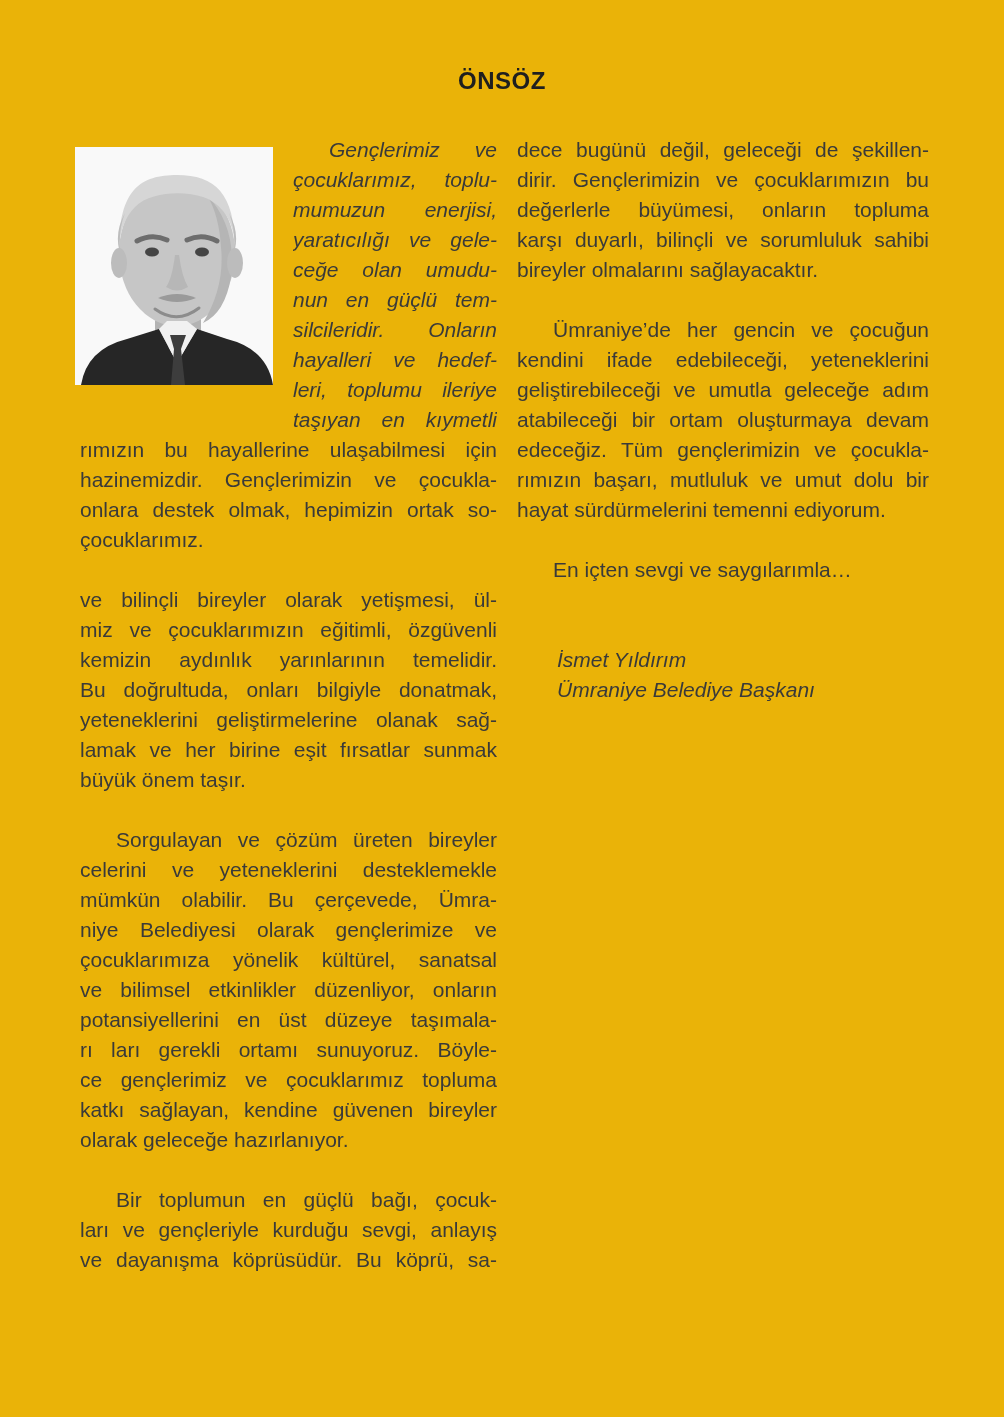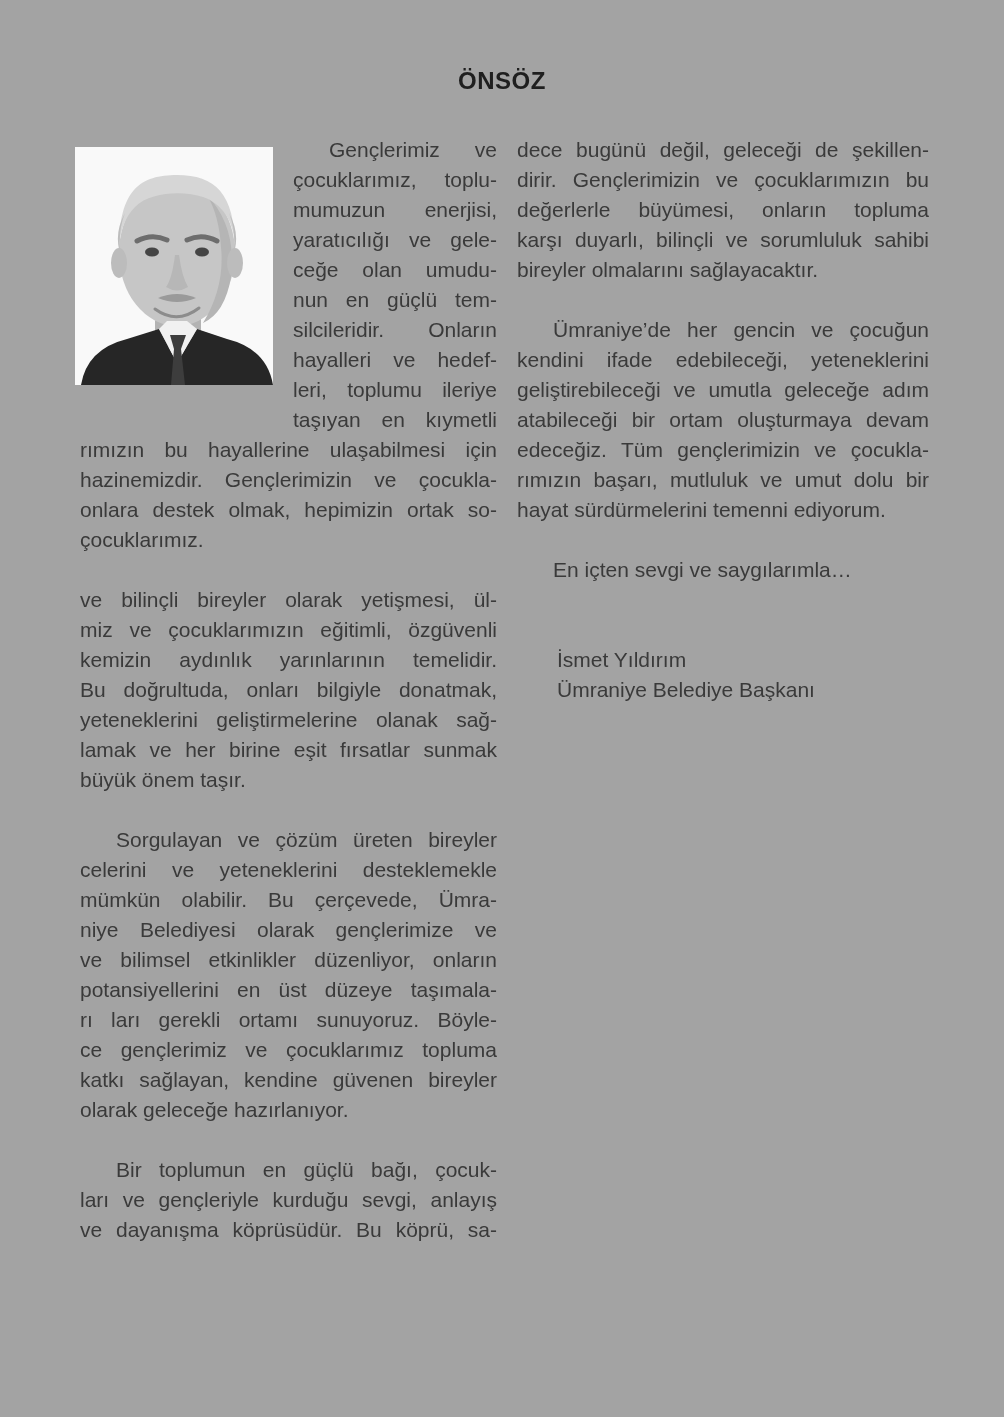--- a/index.html
+++ b/index.html
@@ -1,20 +1,20 @@
 <!DOCTYPE html>
 <html lang="tr"><head>
 <meta charset="utf-8">
 <style>
   html, body { margin: 0; padding: 0; background: #ffffff; }
   .page {
     position: relative;
     width: 1004px;
     height: 1417px;
-    background: #a3a3a3;
+    background: #eab308;
     font-family: "Liberation Sans", "DejaVu Sans", sans-serif;
     color: #3a3a3a;
     overflow: hidden;
   }
   .title {
     position: absolute;
     top: 64px;
     left: 0;
     width: 1004px;
     margin: 0;
@@ -37,37 +37,38 @@
   .line {
     height: 30px;
     line-height: 30px;
     text-align: justify;
     text-align-last: justify;
     overflow: hidden;
   }
   .line.endline { text-align-last: left; }
   .line.indent  { text-indent: 36px; }
 
-  .photo-row { display: flex; height: 300px; }
+  .photo-row { display: flex; height: 300px; font-style: italic; }
   .photo {
     width: 198px;
     height: 238px;
     margin-top: 12px;
     margin-left: -5px;
     flex: 0 0 198px;
     background: #f8f8f8;
   }
   .photo svg { display: block; }
   .narrow { flex: 1; margin-left: 20px; min-width: 0; }
 
   .para { margin-top: 30px; }
 
   .signature {
     margin-top: 60px;
     padding-left: 40px;
+    font-style: italic;
     color: #3a3a3a;
   }
   .sig-line { height: 30px; line-height: 30px; }
 </style>
 </head>
 <body>
 
 <div class="page">
 
   <h1 class="title">ÖNSÖZ</h1>
@@ -139,20 +140,21 @@
         <div class="line">Bu doğrultuda, onları bilgiyle donatmak,</div>
         <div class="line">yeteneklerini geliştirmelerine olanak sağ-</div>
         <div class="line">lamak ve her birine eşit fırsatlar sunmak</div>
         <div class="line endline">büyük önem taşır.</div>
       </div>
     <div class="para">
         <div class="line indent">Sorgulayan ve çözüm üreten bireyler</div>
         <div class="line">celerini ve yeteneklerini desteklemekle</div>
         <div class="line">mümkün olabilir. Bu çerçevede, Ümra-</div>
         <div class="line">niye Belediyesi olarak gençlerimize ve</div>
+        <div class="line">çocuklarımıza yönelik kültürel, sanatsal</div>
         <div class="line">ve bilimsel etkinlikler düzenliyor, onların</div>
         <div class="line">potansiyellerini en üst düzeye taşımala-</div>
         <div class="line">rı ları gerekli ortamı sunuyoruz. Böyle-</div>
         <div class="line">ce gençlerimiz ve çocuklarımız topluma</div>
         <div class="line">katkı sağlayan, kendine güvenen bireyler</div>
         <div class="line endline">olarak geleceğe hazırlanıyor.</div>
       </div>
     <div class="para">
         <div class="line indent">Bir toplumun en güçlü bağı, çocuk-</div>
         <div class="line">ları ve gençleriyle kurduğu sevgi, anlayış</div>

